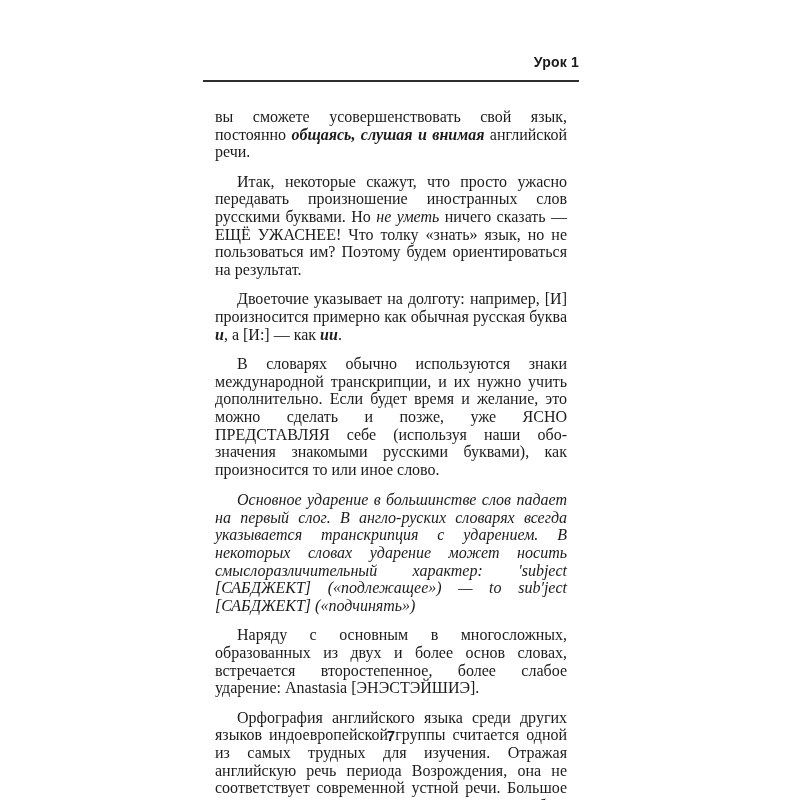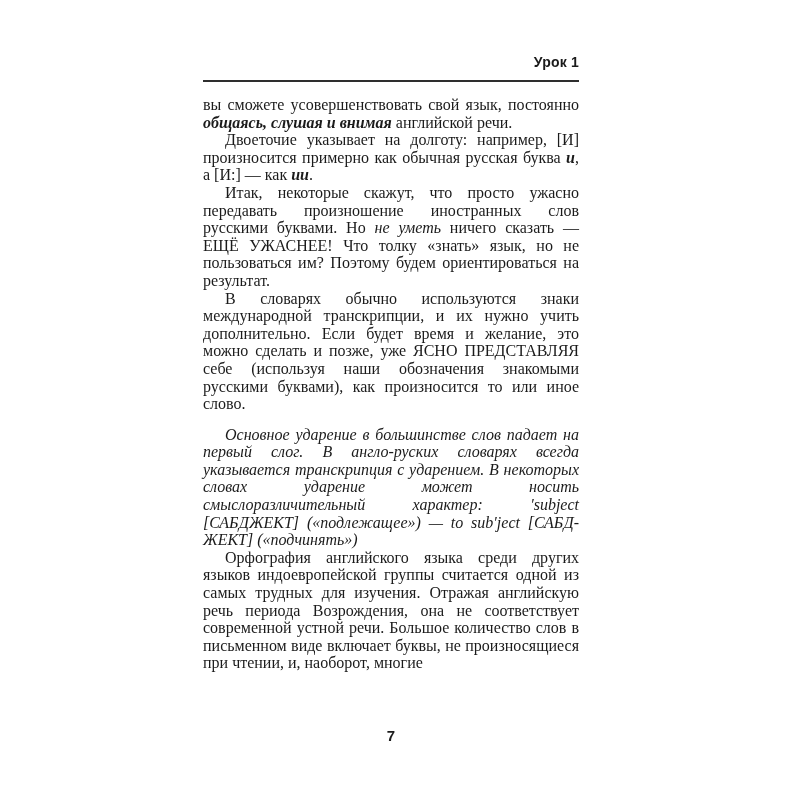--- a/index.html
+++ b/index.html
@@ -44,21 +44,21 @@
     left: 203px;
     top: 96px;
     width: 376px;
     font-family: "Liberation Serif", "DejaVu Serif", serif;
     font-size: 16px;
     line-height: 17.6px;
     color: var(--text, #1b1b1b);
     text-align: justify;
   }
   .page-body p {
-    margin: 0;
+    margin: 12px;
   }
   .page-body p.indent {
     text-indent: 22px;
   }
   .page-body p.gap-before {
     margin-top: 13px;
     font-style: italic;
   }
   .run-i {
     font-style: italic;
@@ -85,23 +85,24 @@
 <body>
 
 <div class="sheet">
   <header class="page-header">
     <span class="lesson-label">Урок 1</span>
     <div class="header-rule"></div>
   </header>
 
   <main class="page-body">
       <p class=""><span class="run-n">вы сможете усовершенствовать свой язык, постоянно </span><span class="run-bi">общаясь, слушая и внимая</span><span class="run-n"> английской речи.</span></p>
+      <p class="indent "><span class="run-n">Итак, некоторые скажут, что просто ужасно передавать произношение иностранных слов русскими буквами. Но </span><span class="run-i">не уметь</span><span class="run-n"> ничего сказать — ЕЩЁ УЖАСНЕЕ! Что толку «знать» язык, но не пользоваться им? Поэтому будем ориентироваться на результат.</span></p>
       <p class="indent "><span class="run-n">Двоеточие указывает на долготу: например, [И] про­износится примерно как обычная русская буква </span><span class="run-bi">и</span><span class="run-n">, а [И:] — как </span><span class="run-bi">ии</span><span class="run-n">.</span></p>
-      <p class="indent "><span class="run-n">Итак, некоторые скажут, что просто ужасно передавать произношение иностранных слов русскими буквами. Но </span><span class="run-i">не уметь</span><span class="run-n"> ничего сказать — ЕЩЁ УЖАСНЕЕ! Что толку «знать» язык, но не пользоваться им? Поэтому будем ориентироваться на результат.</span></p>
       <p class="indent "><span class="run-n">В словарях обычно используются знаки международ­ной транскрипции, и их нужно учить дополнительно. Если будет время и желание, это можно сделать и позже, уже ЯСНО ПРЕДСТАВЛЯЯ себе (используя наши обо­значения знакомыми русскими буквами), как произно­сится то или иное слово.</span></p>
       <p class="indent gap-before"><span class="run-n">Основное ударение в большинстве слов падает на первый слог. В англо-руских словарях всегда указывается транскрипция с ударением. В некоторых словах ударение может носить смыслоразличительный характер: ′subject [САБДЖЕКТ] («подлежащее») — to sub′ject [САБД­ЖЕКТ] («подчинять»)</span></p>
+      <p class="indent "><span class="run-n">Наряду с основным в многосложных, образованных из двух и более основ словах, встречается второстепенное, более слабое ударение: Anastasia [ЭНЭСТЭЙШИЭ].</span></p>
       <p class="indent "><span class="run-n">Орфография английского языка среди других языков индоевропейской группы считается одной из самых труд­ных для изучения. Отражая английскую речь периода Воз­рождения, она не соответствует современной устной речи. Большое количество слов в письменном виде включает бук­вы, не произносящиеся при чтении, и, наоборот, многие</span></p>
     </main>
 
   <footer class="page-footer">
     <span class="page-number">7</span>
   </footer>
 </div>
 
 </body></html>

